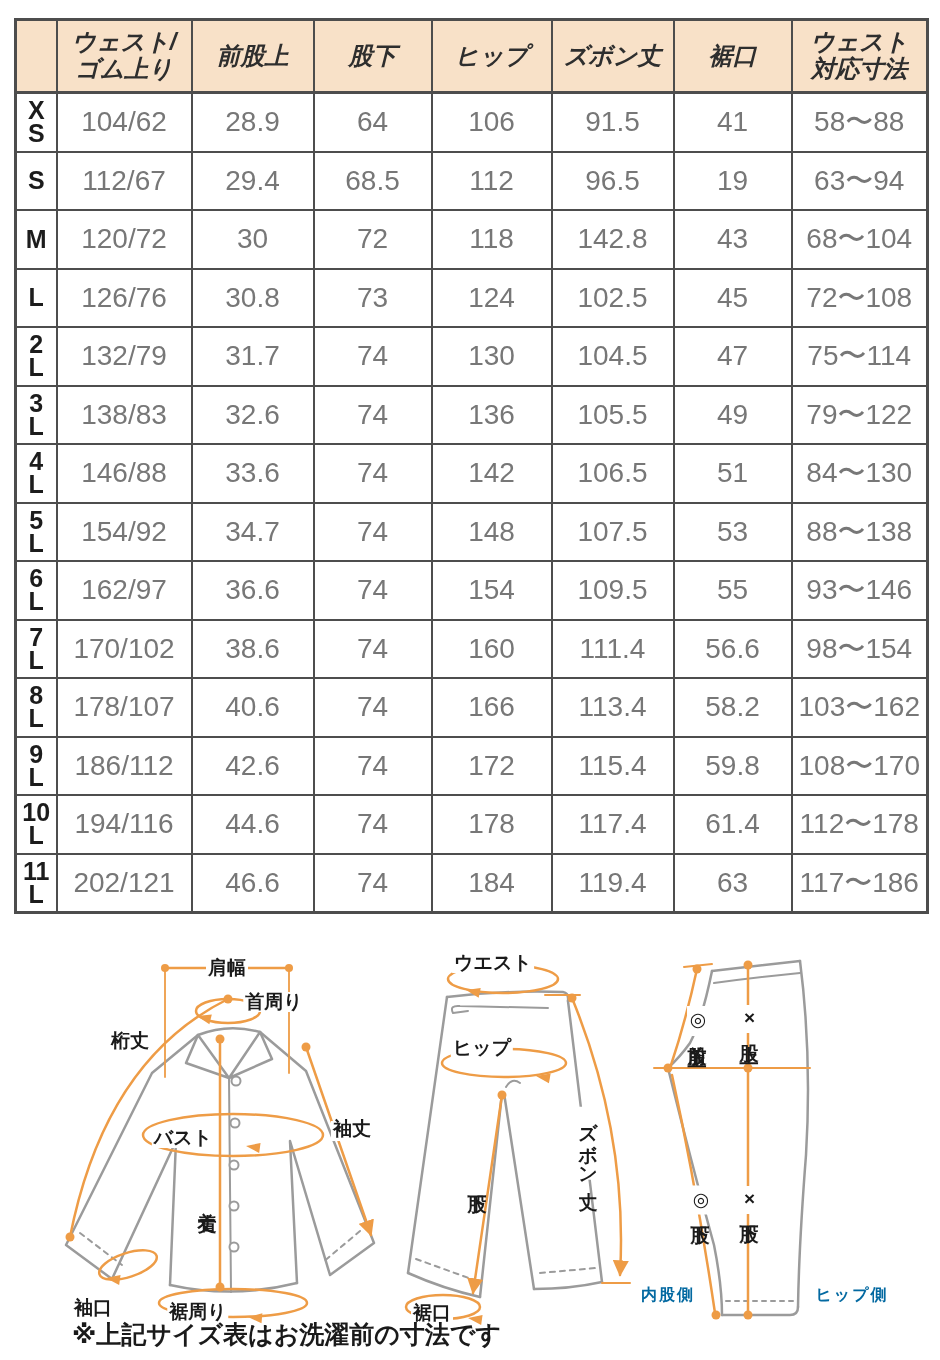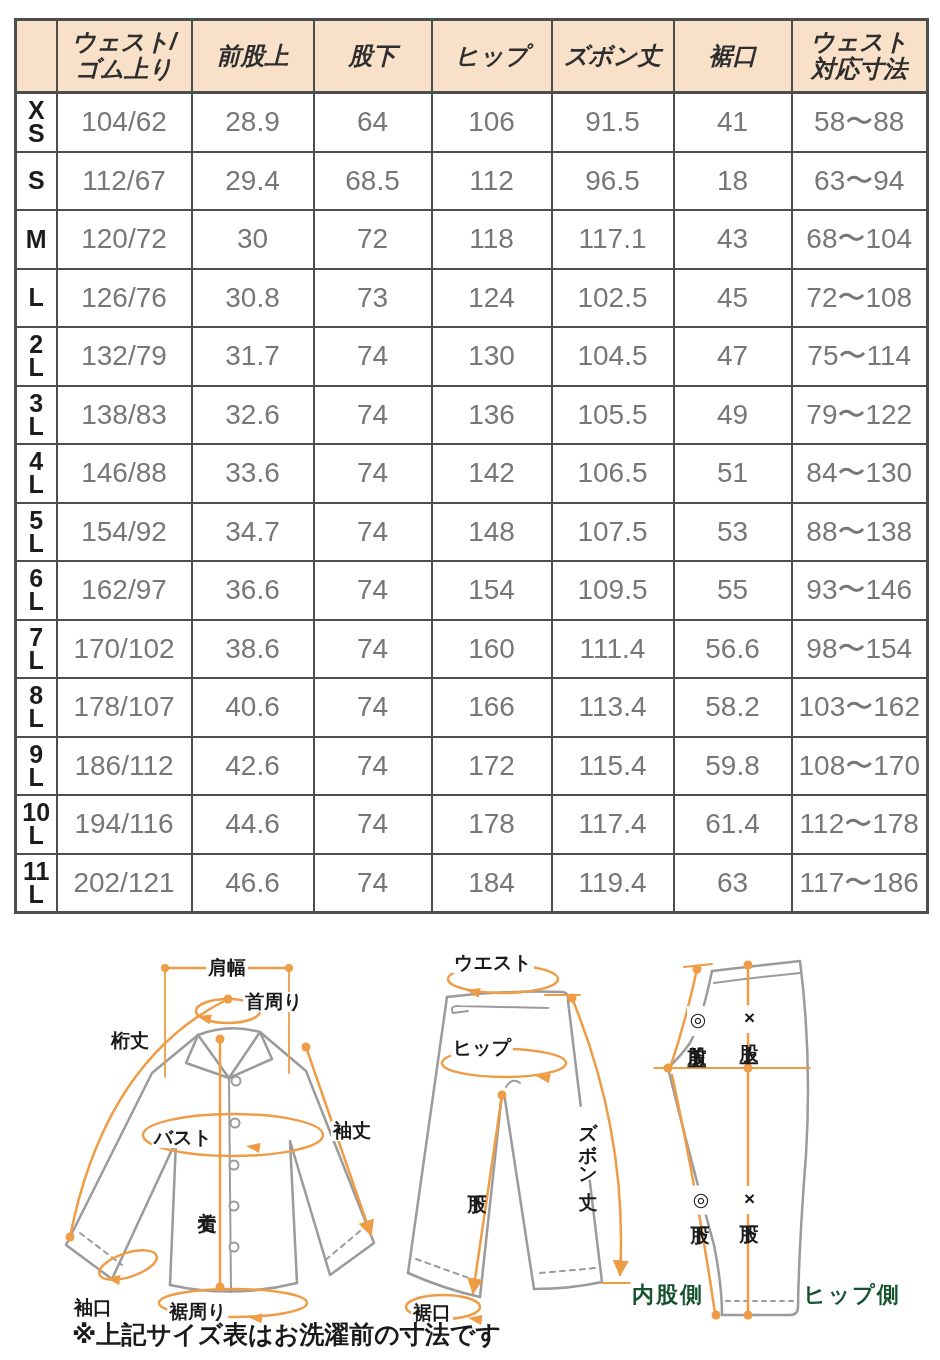--- a/index.html
+++ b/index.html
@@ -36,21 +36,21 @@
   .dlabel {
     position:absolute; transform:translate(-50%,-50%);
     font-size:19px; font-weight:bold; color:#1a1a1a;
     background:#ffffff; padding:0 2px; white-space:nowrap; line-height:1.05;
   }
   .dlabel.vert {
     writing-mode:vertical-rl; text-orientation:upright;
     padding:2px 0; letter-spacing:1px;
   }
   .dlabel.side-gray {
-    color:#14532d; font-size:22px; background:transparent; letter-spacing:2px;
+    color:#0369a1; font-size:16px; background:transparent; letter-spacing:2px;
   }
   .note {
     position:absolute; left:72px; top:383px;
     font-size:25px; font-weight:bold; color:#1a1a1a; white-space:nowrap;
   }
 </style>
 </head>
 <body>
 
 <table class="size-table">
@@ -90,30 +90,30 @@
         <td>41</td>
         <td>58〜88</td>
       </tr>
       <tr>
         <td class="size">S</td>
         <td>112/67</td>
         <td>29.4</td>
         <td>68.5</td>
         <td>112</td>
         <td>96.5</td>
-        <td>18</td>
+        <td>19</td>
         <td>63〜94</td>
       </tr>
       <tr>
         <td class="size">M</td>
         <td>120/72</td>
         <td>30</td>
         <td>72</td>
         <td>118</td>
-        <td>117.1</td>
+        <td>142.8</td>
         <td>43</td>
         <td>68〜104</td>
       </tr>
       <tr>
         <td class="size">L</td>
         <td>126/76</td>
         <td>30.8</td>
         <td>73</td>
         <td>124</td>
         <td>102.5</td>
@@ -336,21 +336,21 @@
       <polygon points="0,0 14,-5 14,5" transform="translate(248,382) rotate(5)"></polygon>
       <polygon points="0,0 14,-5 14,5" transform="translate(466,55) rotate(12)"></polygon>
       <polygon points="0,0 14,-5 14,5" transform="translate(536,141) rotate(10)"></polygon>
       <polygon points="0,0 14,-5 14,5" transform="translate(468,383) rotate(8)"></polygon>
     </g>
   </svg>
 
   <div class="dlabel" style="left:227px; top:33px;">肩幅</div>
   <div class="dlabel" style="left:274px; top:67px;">首周り</div>
   <div class="dlabel" style="left:130px; top:106px;">桁丈</div>
-  <div class="dlabel" style="left:352px; top:196px;">袖丈</div>
+  <div class="dlabel" style="left:352px; top:196px;font-family:Liberation Mono, monospace;">袖丈</div>
   <div class="dlabel" style="left:183px; top:203px;">バスト</div>
   <div class="dlabel vert" style="left:207px; top:263px;">着丈</div>
   <div class="dlabel" style="left:93px; top:333px;margin-top:40px;">袖口</div>
   <div class="dlabel" style="left:198px; top:377px;text-align:center;">裾周り</div>
 
   <div class="dlabel" style="left:493px; top:28px;">ウエスト</div>
   <div class="dlabel" style="left:482px; top:113px;">ヒップ</div>
   <div class="dlabel vert" style="left:588px; top:208px;">ズボン丈</div>
   <div class="dlabel vert" style="left:477px; top:246px;">股下</div>
   <div class="dlabel" style="left:432px; top:378px;">裾口</div>

